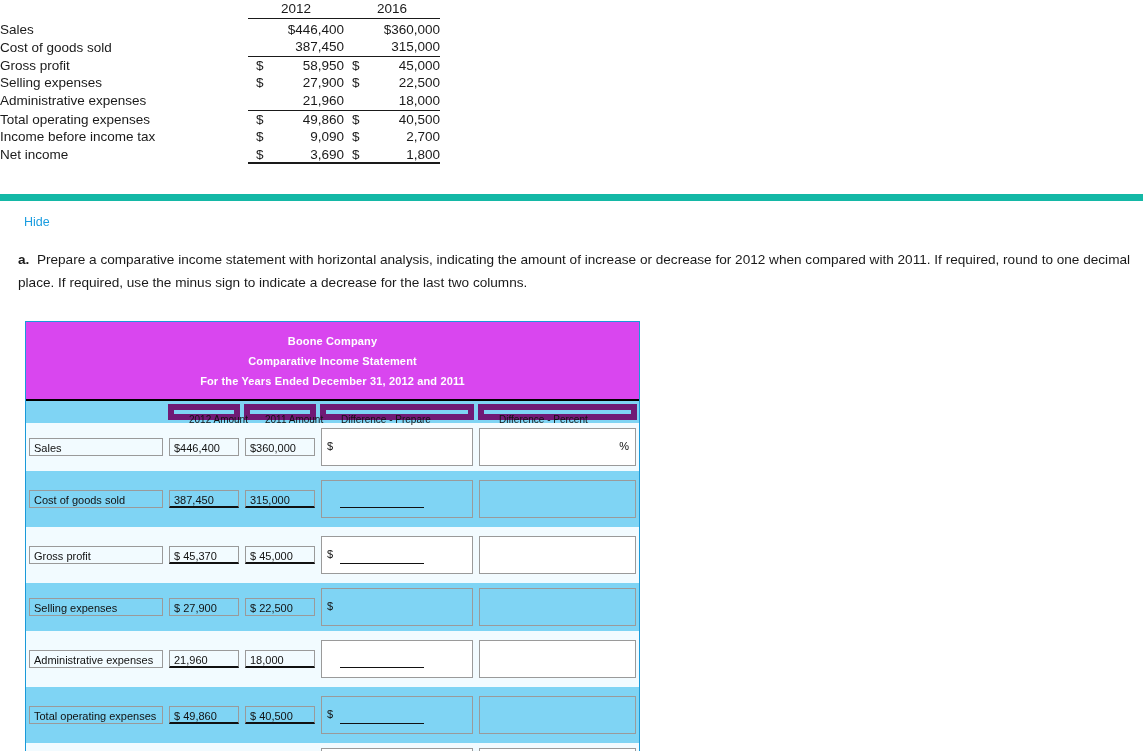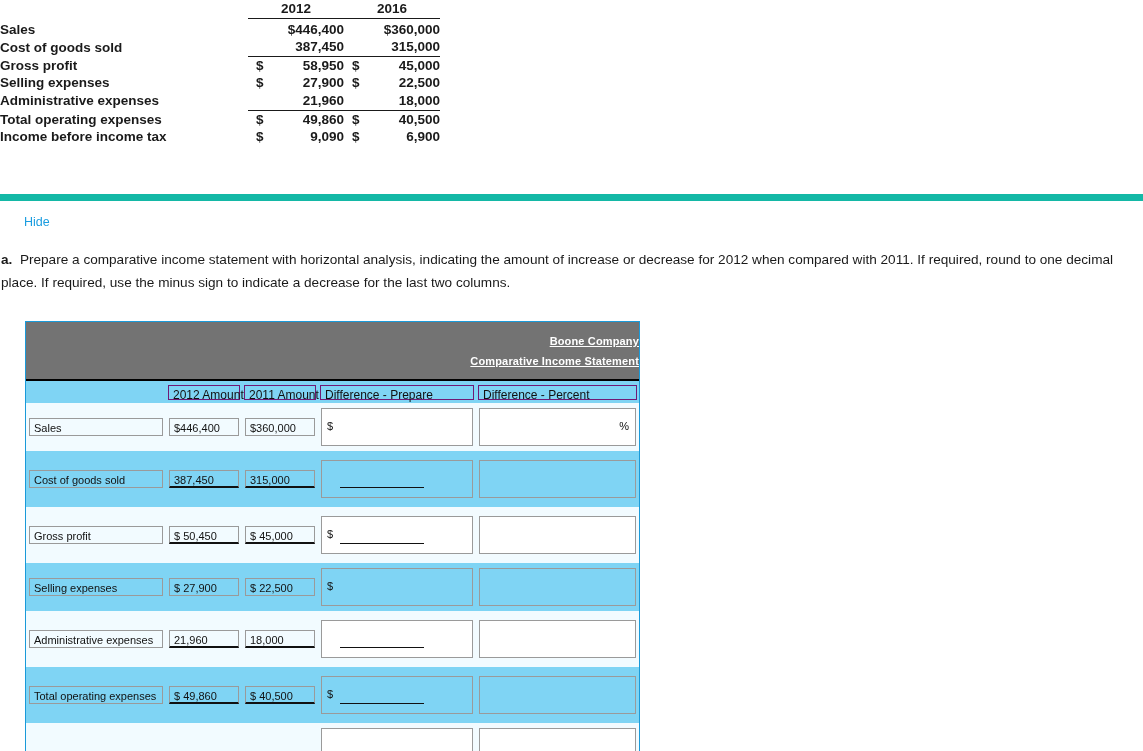--- a/index.html
+++ b/index.html
@@ -24,21 +24,21 @@
     width: 440px;
   }
   #ref-statement table {
     border-collapse: collapse;
     width: 440px;
     font-size: 13.5px;
   }
   #ref-statement th,
   #ref-statement td {
     padding: 0;
-    font-weight: bold;
+    font-weight: normal;
     line-height: 17.6px;
     height: 17.6px;
     vertical-align: bottom;
   }
   .ref-label {
     text-align: left;
     padding-left: 2px;
     white-space: nowrap;
   }
   .ref-num {
@@ -77,45 +77,44 @@
   }
   #hide-link {
     display: inline-block;
     margin: 14px 0 0 24px;
     color: #1a9de0;
     font-size: 12.5px;
     cursor: pointer;
     text-decoration: none;
   }
   #instruction {
-    margin: 18px 0 0 1px;
+    margin: 18px 0 0 18px;
     width: 1120px;
     font-size: 13.6px;
     line-height: 23px;
     color: #1a1a1a;
   }
   #instruction .step { font-weight: bold; }
 
   
   #worksheet {
     position: absolute;
     left: 25px;
     top: 321px;
     width: 615px;
     border: 1px solid #1a9ad9;
     box-sizing: border-box;
     background: #f2fbff;
   }
   #ws-header {
-    background: #737373;
+    background: #d946ef;
     color: #ffffff;
-    text-align: right;
+    text-align: center;
     padding: 9px 0 8px 0;
     border-bottom: 2px solid #000000;
-    text-decoration: underline;
   }
   #ws-header div {
     font-size: 11px;
     font-weight: bold;
     line-height: 20px;
     letter-spacing: 0.15px;
   }
 
   table#ws-table {
     border-collapse: collapse;
@@ -135,25 +134,25 @@
   }
   #ws-table tr.row-white { background: #f2fbff; }
   #ws-table tr.row-blue  { background: #7fd4f4; }
   #ws-table tr.body td {
     padding: 5px 3px 5px 3px;
     vertical-align: middle;
   }
   #ws-table tr.body.tall td { padding: 9px 3px 9px 3px; }
 
   .hdr-box {
-    border: 1px solid #701a75;
+    border: 6px solid #701a75;
     background: transparent;
-    font-size: 12px;
+    font-size: 10px;
     color: #111;
-    padding: 2px 4px;
+    padding: 2px 15px;
     height: 15px;
     line-height: 15px;
     box-sizing: border-box;
     white-space: nowrap;
   }
 
   .cell-box {
     border: 1px solid #9a9a9a;
     background: transparent;
     font-size: 11px;
@@ -244,38 +243,44 @@
           <td class="ref-num ref-money ref-col-2011 ul-single"><span>18,000</span></td>
         </tr>
         <tr>
           <td class="ref-label">Total operating expenses</td>
           <td class="ref-num ref-money ref-col-2012"><span class="dollar">$</span><span>49,860</span></td>
           <td class="ref-num ref-money ref-col-2011"><span class="dollar">$</span><span>40,500</span></td>
         </tr>
         <tr>
           <td class="ref-label">Income before income tax</td>
           <td class="ref-num ref-money ref-col-2012"><span class="dollar">$</span><span>9,090</span></td>
-          <td class="ref-num ref-money ref-col-2011"><span class="dollar">$</span><span>6,900</span></td>
+          <td class="ref-num ref-money ref-col-2011"><span class="dollar">$</span><span>2,700</span></td>
+        </tr>
+        <tr>
+          <td class="ref-label">Net income</td>
+          <td class="ref-num ref-money ref-col-2012 ul-double"><span class="dollar">$</span><span>3,690</span></td>
+          <td class="ref-num ref-money ref-col-2011 ul-double"><span class="dollar">$</span><span>1,800</span></td>
         </tr>
       </tbody>
   </table>
 </div>
 
 <div id="question-panel">
   <a id="hide-link" href="#">Hide</a>
   <p id="instruction">
     <span class="step">a.</span><span>&nbsp;&nbsp;</span><span>Prepare a comparative income statement with horizontal analysis, indicating the amount of increase or decrease for 2012 when compared with 2011. If required, round to one decimal place. If required, use the minus sign to indicate a decrease for the last two columns.</span>
   </p>
 </div>
 
 <div id="worksheet">
 
   <div id="ws-header">
     <div>Boone Company</div>
     <div>Comparative Income Statement</div>
+    <div>For the Years Ended December 31, 2012 and 2011</div>
   </div>
 
   <table id="ws-table">
     <colgroup>
       <col class="c-label">
       <col class="c-a2012">
       <col class="c-a2011">
       <col class="c-diffamt">
       <col class="c-diffpct">
     </colgroup>
@@ -335,21 +340,21 @@
           </td>
           <td>
             <div class="input-box"></div>
           </td>
         </tr>
         <tr class="body row-white tall">
           <td>
             <div class="cell-box label-box">Gross profit</div>
           </td>
           <td>
-            <div class="cell-box num-box rule1">$ 50,450</div>
+            <div class="cell-box num-box rule1">$ 45,370</div>
           </td>
           <td>
             <div class="cell-box num-box rule1">$ 45,000</div>
           </td>
           <td>
             <div class="input-box">
               <span class="sym">$</span>
               <div class="urule1"></div>
             </div>
           </td>

